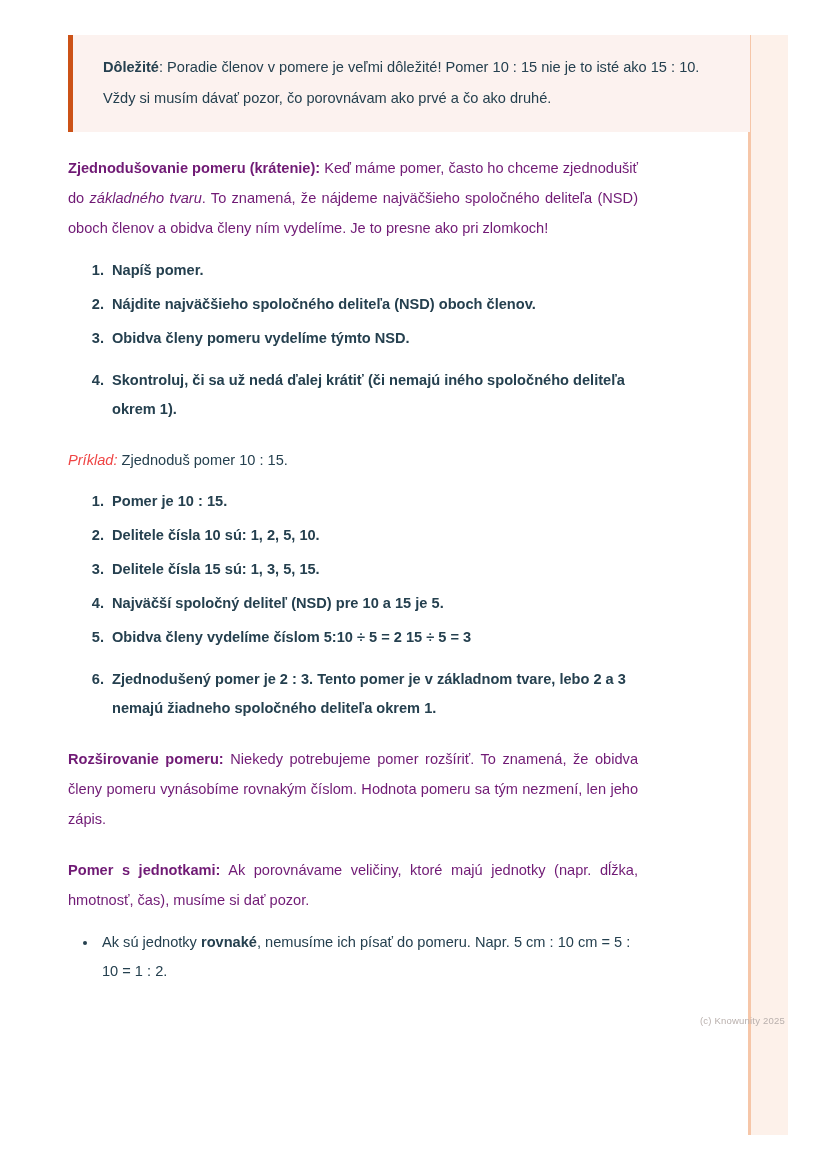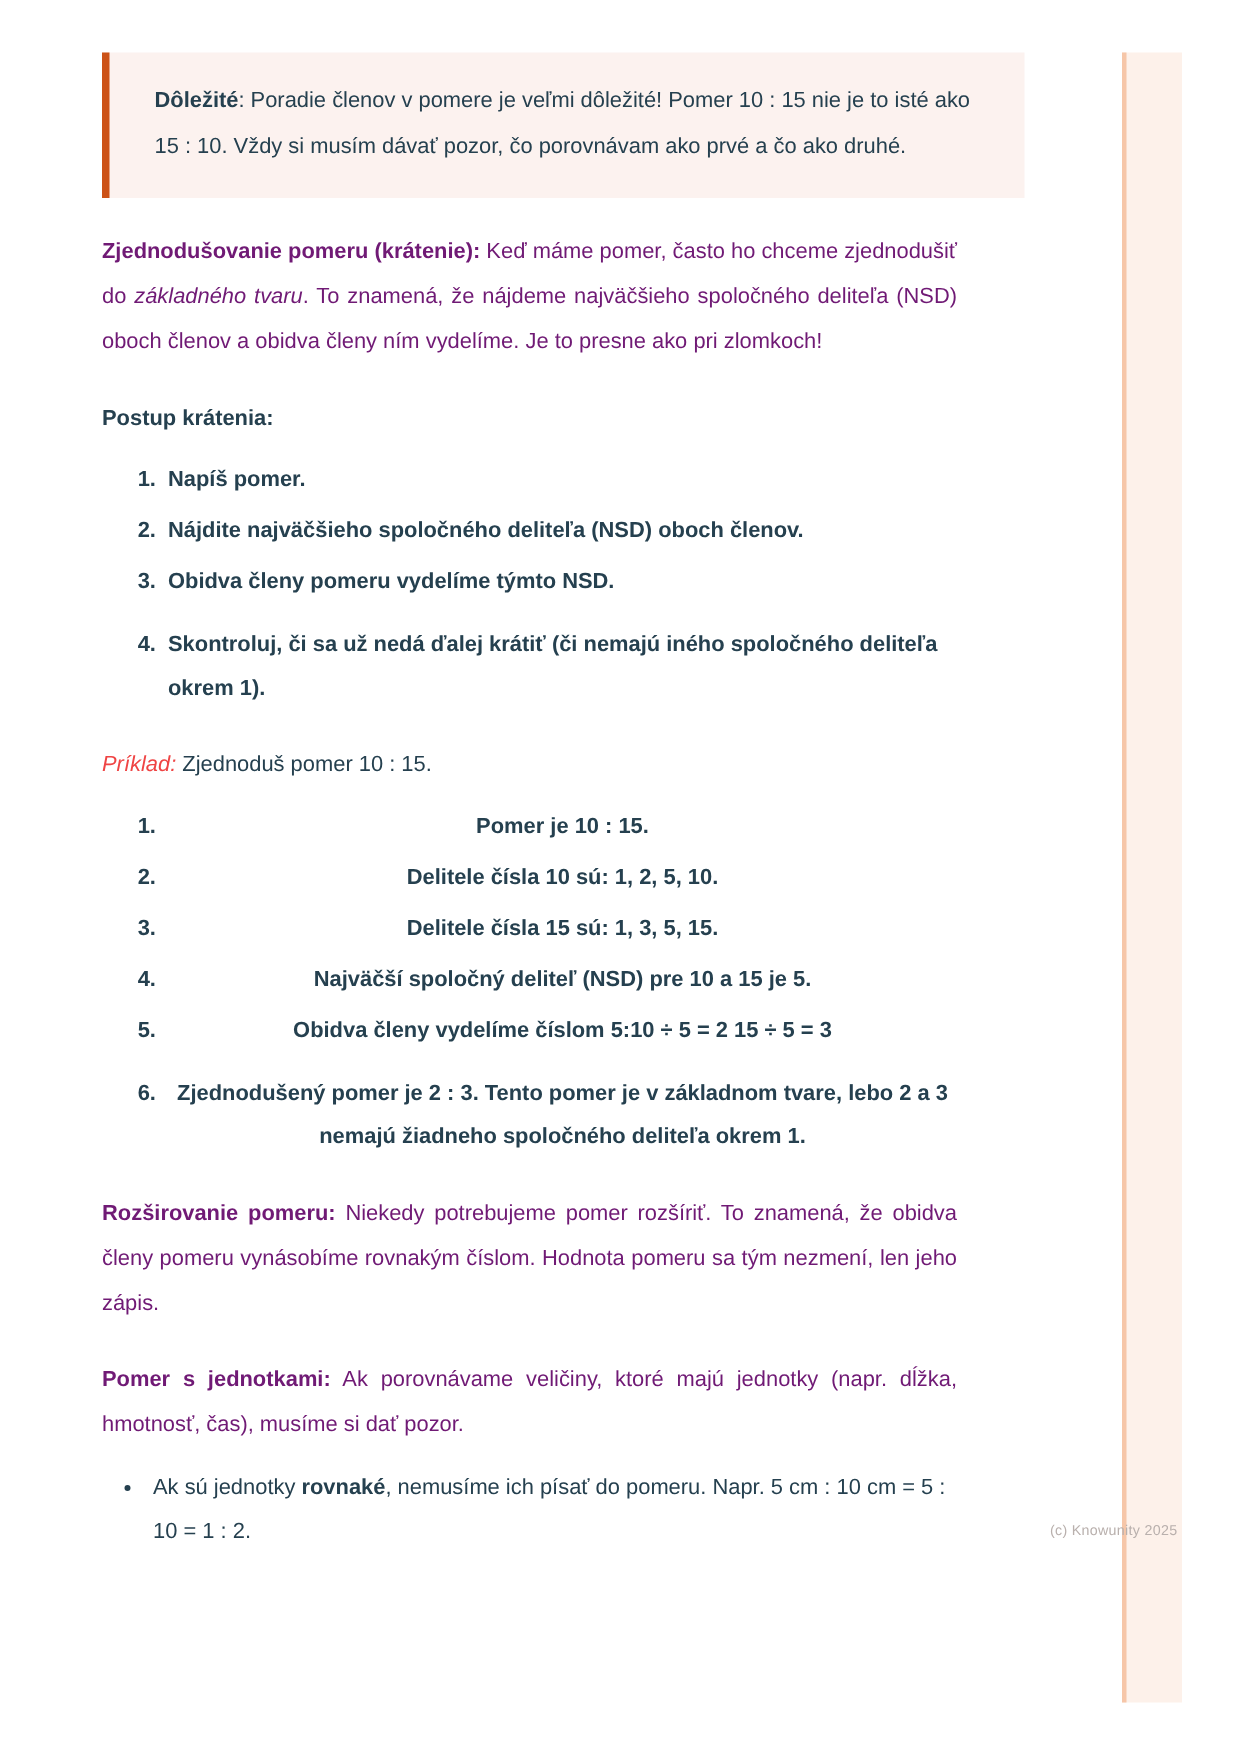--- a/index.html
+++ b/index.html
@@ -36,21 +36,21 @@
     top: 0;
     width: 570px;
   }
 
   
   .callout {
     margin-top: 35px;
     background: #fcf2ef;
     border-left: 5px solid #cc5217;
     padding: 17px 22px 18px 30px;
-    width: 615px;
+    width: 682px;
   }
   .callout p {
     margin: 0;
     font-size: 14.6px;
     line-height: 31px;
     color: #25404f;
   }
   .callout .lead { font-weight: bold; }
 
   
@@ -94,21 +94,21 @@
   ul.bullets { list-style-type: disc; padding-left: 30px; }
   ol.steps > li, ul.bullets > li {
     font-size: 14.6px;
     line-height: 29px;
     color: #25404f;
     margin-bottom: 5px;
     padding-left: 4px;
   }
   ol.steps > li:last-child,
   ul.bullets > li:last-child { margin-bottom: 0; margin-top: 13px; }
-  ol.steps.tight > li { margin-bottom: 5px; text-align: center; }
+  ol.steps.tight > li { margin-bottom: 5px; }
   li .b { font-weight: bold; }
 
   
   #watermark {
     position: absolute;
     left: 700px;
     top: 1015px;
     font-size: 9.5px;
     color: #b9b0ad;
     letter-spacing: 0.2px;
@@ -121,21 +121,20 @@
 <div id="side-strip"></div>
 
 <div id="page">
 
   <div class="callout">
     <p><span class="lead">Dôležité</span><span>: Poradie členov v pomere je veľmi dôležité! Pomer 10 : 15 nie je to isté ako 15 : 10. Vždy si musím dávať pozor, čo porovnávam ako prvé a čo ako druhé.</span></p>
   </div>
 
   <p class="body"><span class="lead">Zjednodušovanie pomeru (krátenie):</span><span> Keď máme pomer, často ho chceme zjednodušiť do </span><span class="ital">základného tvaru</span><span>. To znamená, že nájdeme najväčšieho spoločného deliteľa (NSD) oboch členov a obidva členy ním vydelíme. Je to presne ako pri zlomkoch!</span></p>
 
-  <p class="sub-head">Postup krátenia:</p>
 
   <ol class="steps">
     <li>Napíš pomer.</li>
     <li>Nájdite najväčšieho spoločného deliteľa (NSD) oboch členov.</li>
     <li>Obidva členy pomeru vydelíme týmto NSD.</li>
     <li>Skontroluj, či sa už nedá ďalej krátiť (či nemajú iného spoločného deliteľa okrem 1).</li>
   </ol>
 
   <p class="example"><span class="ital">Príklad:</span><span> Zjednoduš pomer 10 : 15.</span></p>
 

